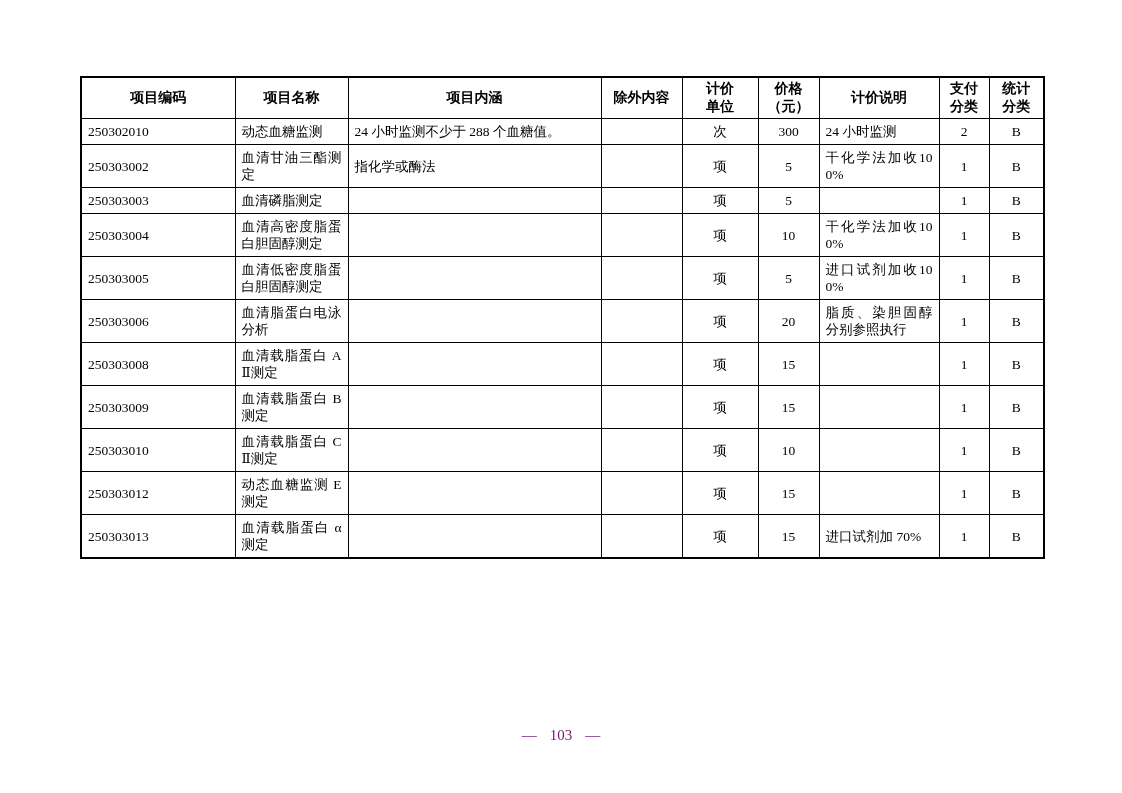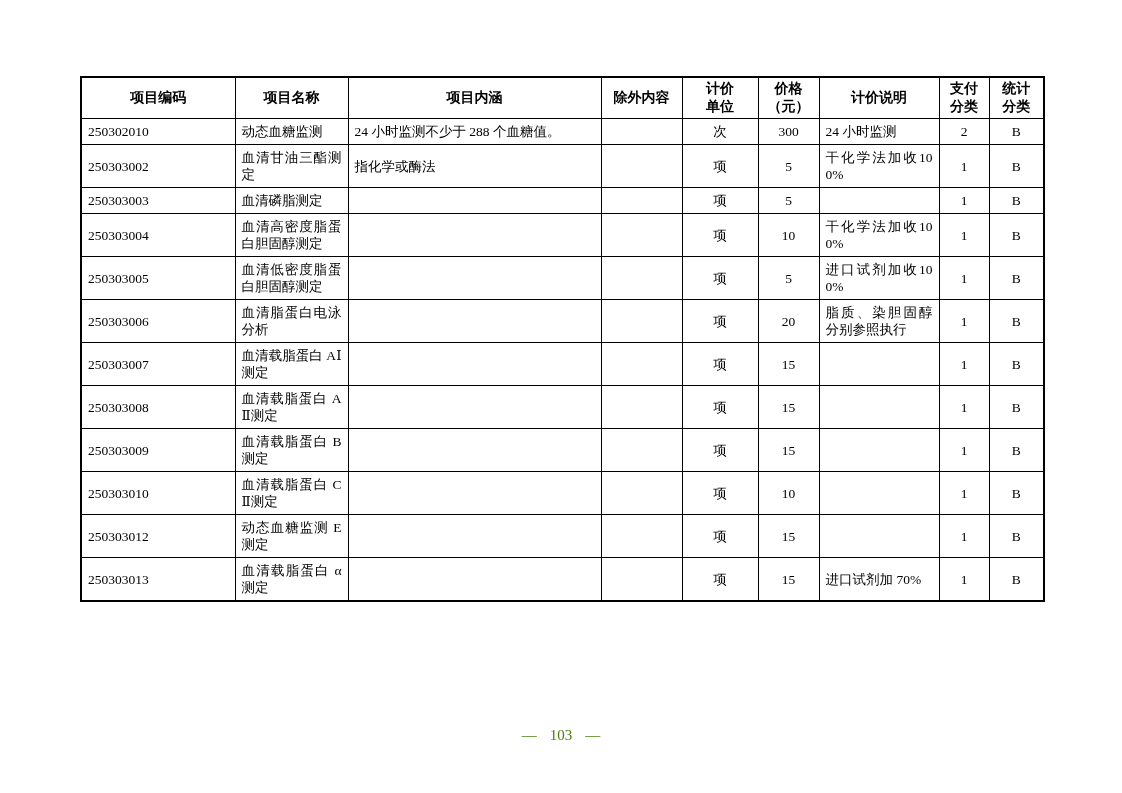--- a/index.html
+++ b/index.html
@@ -54,21 +54,21 @@
   td.col-price   { text-align: center; }
   td.col-note    { text-align: justify; padding-left: 5px; padding-right: 5px; margin-left: 8px; }
   td.col-pay     { text-align: center; }
   td.col-stat    { text-align: center; }
   .page-number {
     position: absolute;
     left: 0; top: 727px;
     width: 100%;
     text-align: center;
     font-size: 15px;
-    color: #4d7c0f;
+    color: #701a75;
   }
   .page-number .dash { display: inline-block; margin: 0 13px; }
 </style>
 </head>
 <body>
 
 <div class="page">
 
   <div class="table-wrap">
     <table class="pricing">
@@ -161,31 +161,20 @@
             <td class="col-name">血清脂蛋白电泳分析</td>
             <td class="col-content"></td>
             <td class="col-excluded"></td>
             <td class="col-unit">项</td>
             <td class="col-price">20</td>
             <td class="col-note">脂质、染胆固醇分别参照执行</td>
             <td class="col-pay">1</td>
             <td class="col-stat">B</td>
           </tr>
           <tr>
-            <td class="col-code">250303007</td>
-            <td class="col-name">血清载脂蛋白 AⅠ测定</td>
-            <td class="col-content"></td>
-            <td class="col-excluded"></td>
-            <td class="col-unit">项</td>
-            <td class="col-price">15</td>
-            <td class="col-note"></td>
-            <td class="col-pay">1</td>
-            <td class="col-stat">B</td>
-          </tr>
-          <tr>
             <td class="col-code">250303008</td>
             <td class="col-name">血清载脂蛋白 AⅡ测定</td>
             <td class="col-content"></td>
             <td class="col-excluded"></td>
             <td class="col-unit">项</td>
             <td class="col-price">15</td>
             <td class="col-note"></td>
             <td class="col-pay">1</td>
             <td class="col-stat">B</td>
           </tr>

